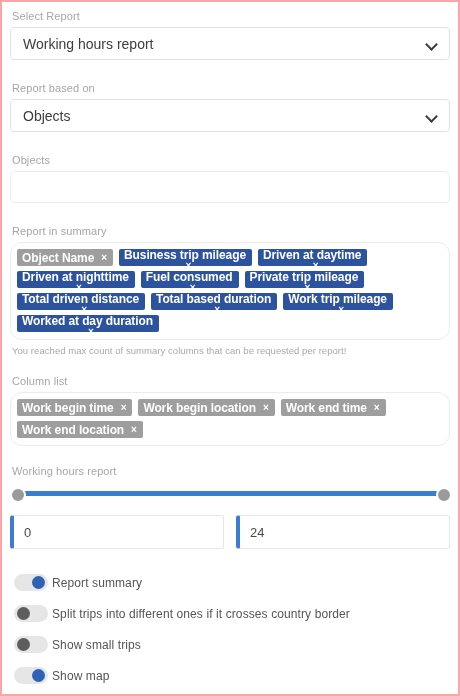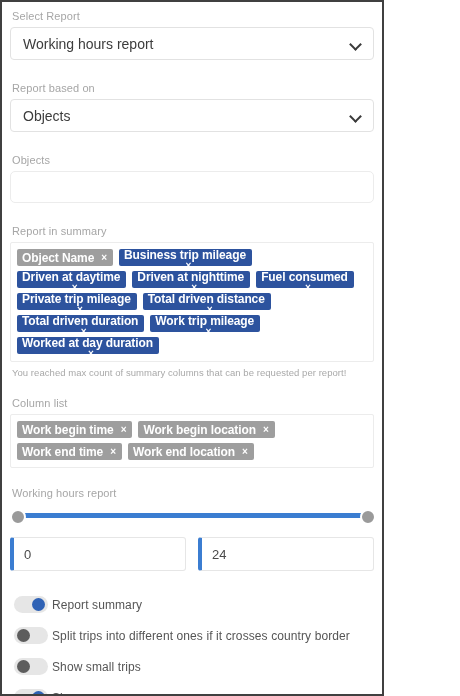--- a/index.html
+++ b/index.html
@@ -8,23 +8,23 @@
     background: #ffffff;
   }
   body {
     width: 460px;
     height: 696px;
     font-family: "Liberation Sans", sans-serif;
     overflow: hidden;
   }
   #app {
     box-sizing: border-box;
-    width: 384px;
+    width: 460px;
     height: 696px;
-    border: 2px solid #404040;
+    border: 2px solid #fca5a5;
     background: #ffffff;
     padding: 8px 8px 0 8px;
     overflow: hidden;
     position: relative;
   }
 
   
   .field { margin: 0 0 0 0; }
   .field-label {
     font-size: 11px;
@@ -68,21 +68,21 @@
     height: 32px;
     border: 1px solid #ececec;
     border-radius: 5px;
     background: #fff;
   }
 
   
   .chips-box {
     box-sizing: border-box;
     border: 1px solid #ececec;
-    border-radius: 2px;
+    border-radius: 12px;
     background: #fff;
     padding: 6px 6px 7px 6px;
     display: flex;
     flex-wrap: wrap;
     align-content: flex-start;
     gap: 5px 6px;
   }
   .chip {
     display: inline-flex;
     align-items: center;
@@ -249,21 +249,21 @@
         </span>
         <span class="chip blue">
           <span>Private trip mileage</span>
           <span class="chip-x">×</span>
         </span>
         <span class="chip blue">
           <span>Total driven distance</span>
           <span class="chip-x">×</span>
         </span>
         <span class="chip blue">
-          <span>Total driven duration</span>
+          <span>Total based duration</span>
           <span class="chip-x">×</span>
         </span>
         <span class="chip blue">
           <span>Work trip mileage</span>
           <span class="chip-x">×</span>
         </span>
         <span class="chip blue">
           <span>Worked at day duration</span>
           <span class="chip-x">×</span>
         </span>

